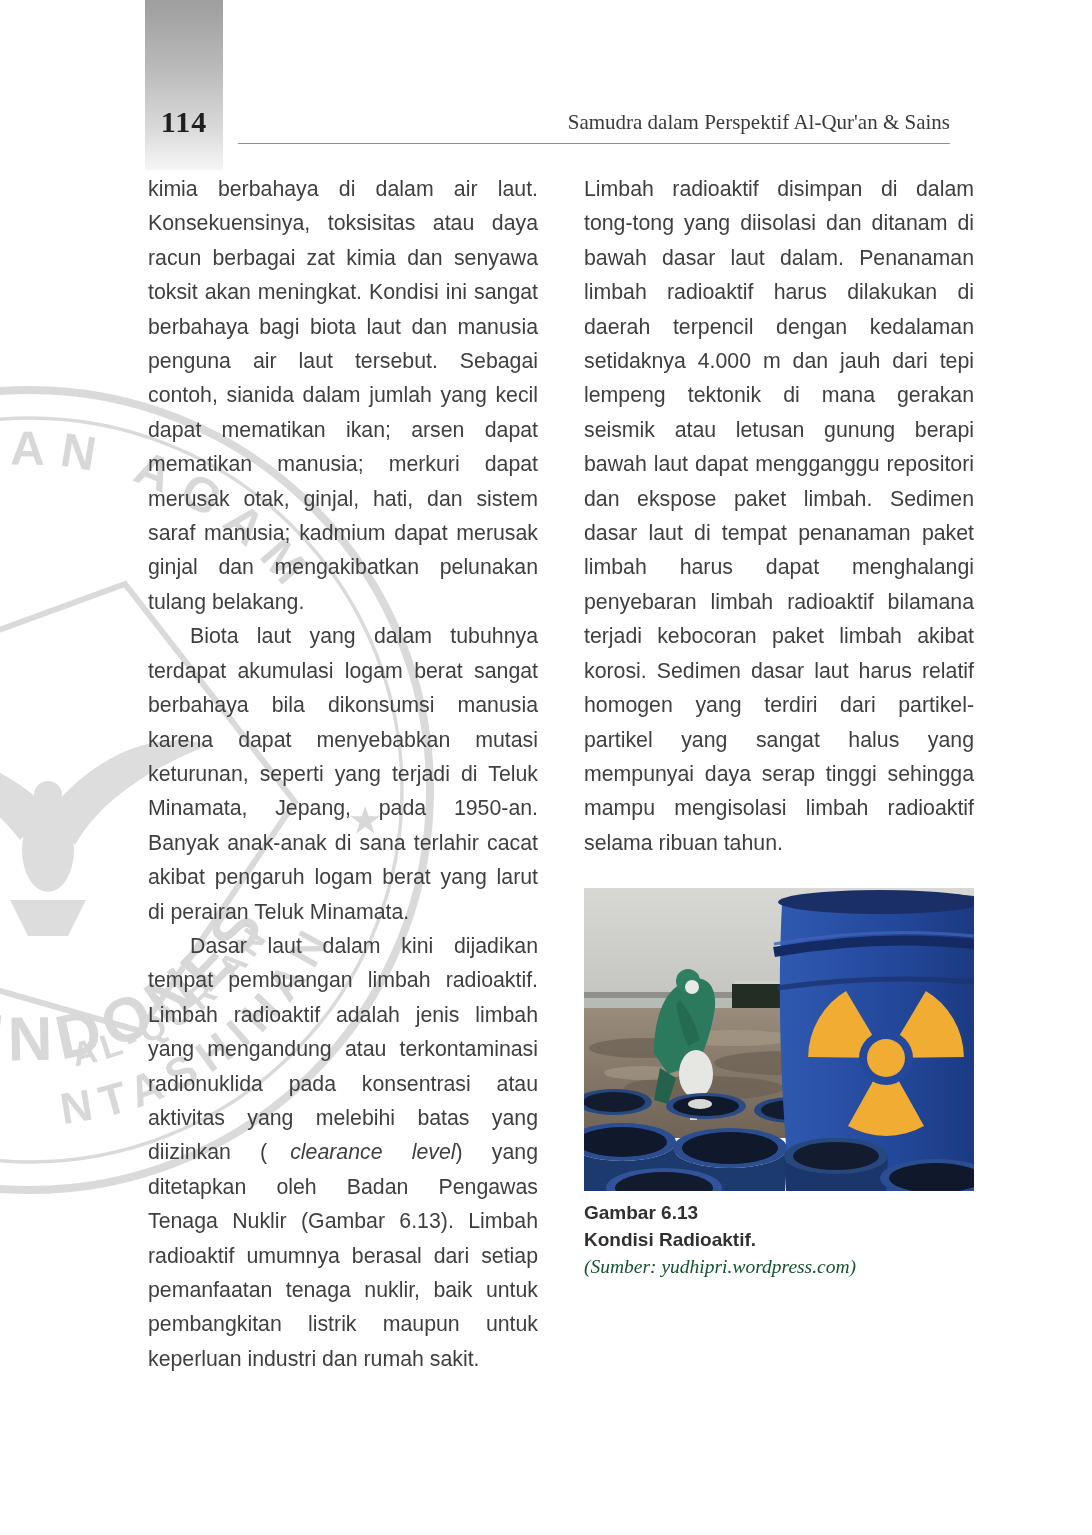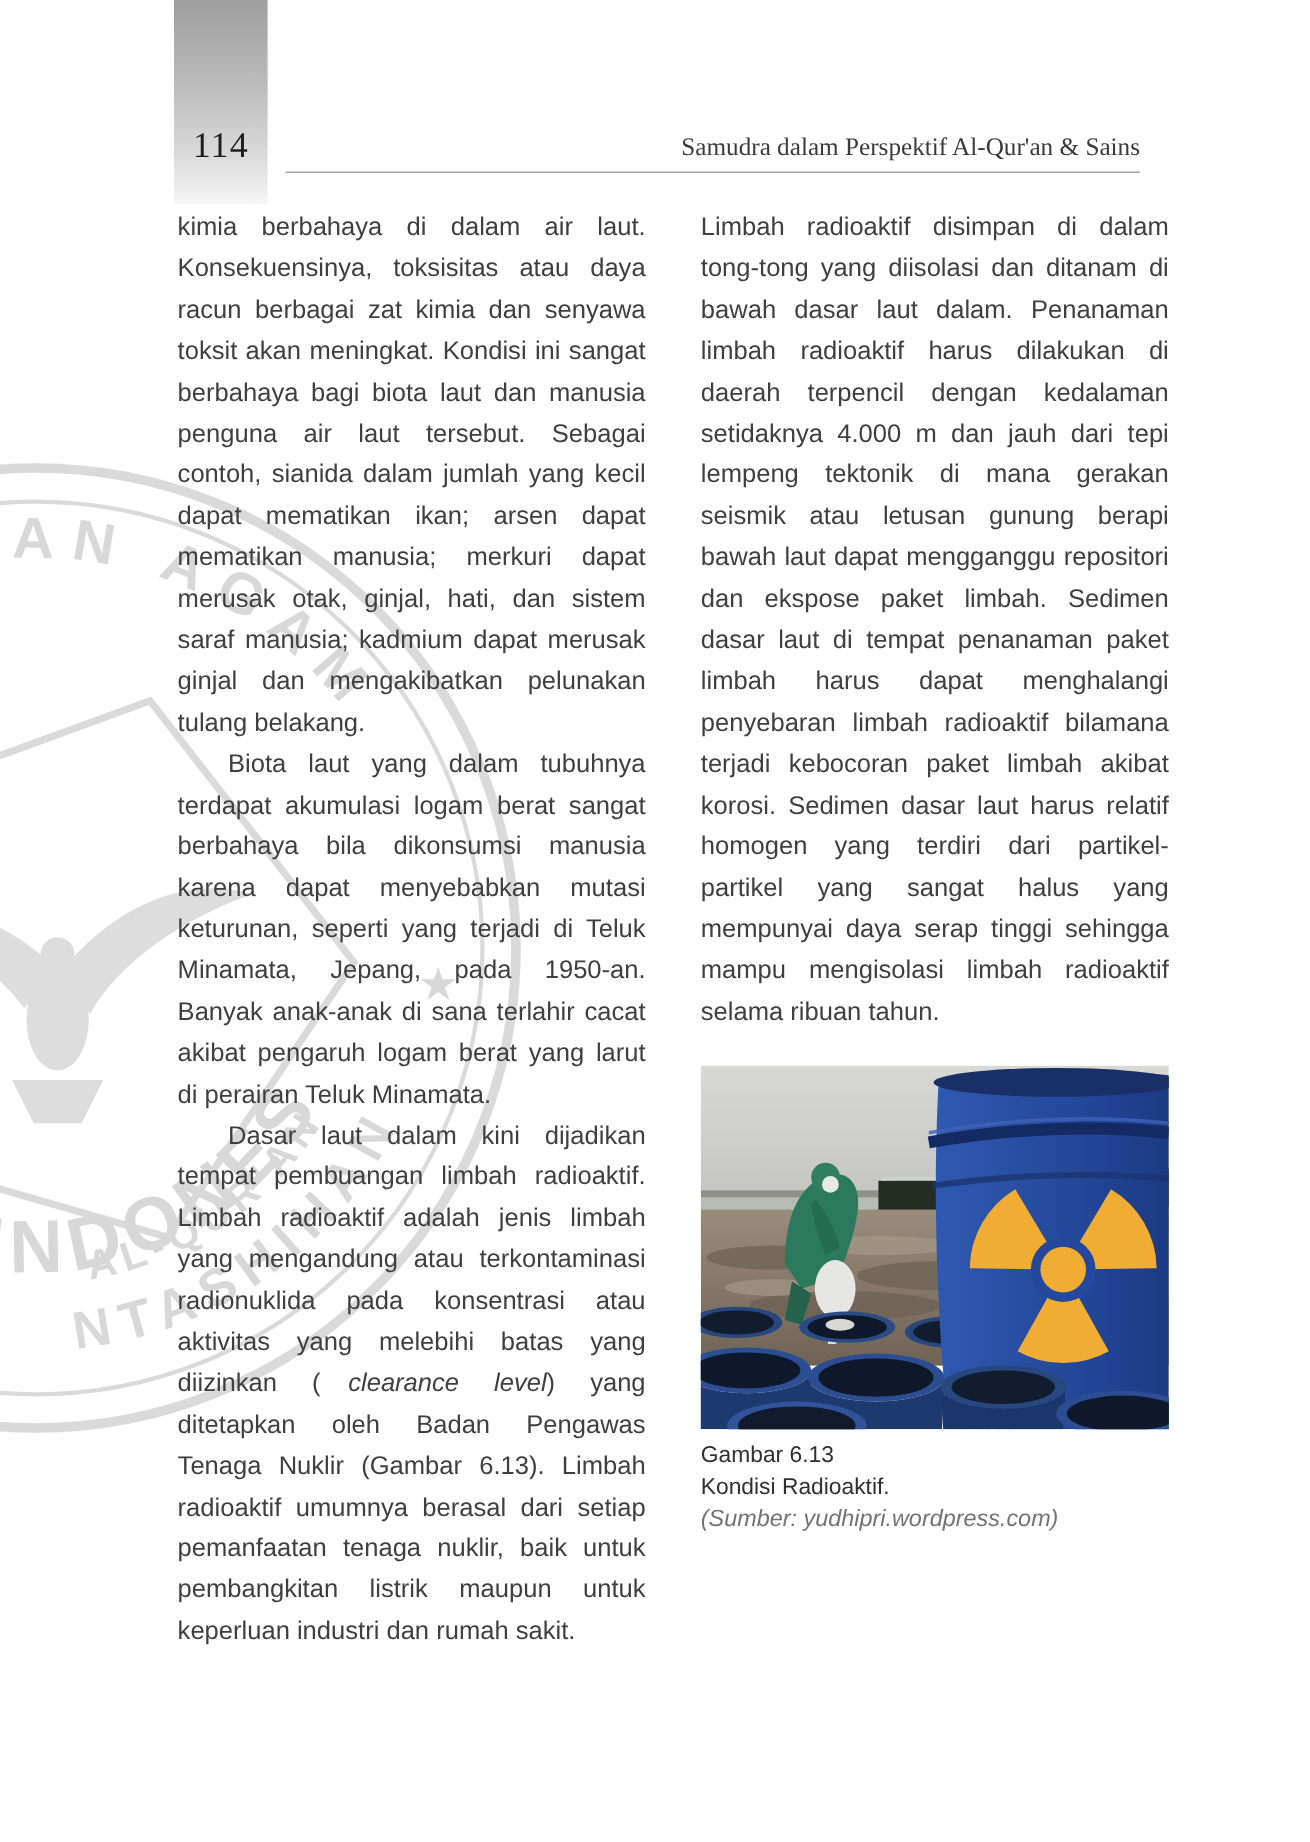--- a/index.html
+++ b/index.html
@@ -13,21 +13,21 @@
   }
   
   .pagenum-bar{
     position:absolute;left:145px;top:0;width:78px;height:170px;
     background:linear-gradient(to bottom,#9e9e9e 0%,#b6b6b6 35%,#d9d9d9 75%,#f6f6f6 100%);
   }
   .pagenum{
     position:absolute;left:145px;top:105px;width:78px;
     text-align:center;
     font-family:"Liberation Serif", serif;
-    font-size:30px;font-weight:400;color:#1f1f1f;letter-spacing:1px;
+    font-size:30px;font-weight:700;color:#1f1f1f;letter-spacing:1px;
   }
   .header-title{
     position:absolute;left:238px;top:110px;width:712px;
     font-family:"Liberation Serif", serif;
     font-size:21px;color:#3a3a3a;text-align:right;
   }
   .header-rule{
     position:absolute;left:238px;top:143px;width:712px;height:1px;
     background:#8f8f8f;
   }
@@ -46,22 +46,22 @@
   }
   .col-left{left:148px;}
   .col-right{left:584px;}
   .para{margin:0;}
   .para.indent{text-indent:42px;}
   .it{font-style:italic;margin-left:23px;}
   
   .figure{margin-top:28px;}
   .photo{display:block;width:390px;height:303px;}
   .caption{margin-top:8px;}
-  .cap-bold{font-weight:normal;font-size:19px;line-height:27px;color:#303030;}
-  .cap-src{font-style:italic;font-size:19.5px;line-height:27px;color:#737373;}
+  .cap-bold{font-weight:bold;font-size:19px;line-height:27px;color:#303030;}
+  .cap-src{font-style:italic;font-size:19.5px;line-height:27px;color:#14532d;font-family:Liberation Serif, serif;}
 </style>
 </head>
 <body>
 
 <div id="page">
 
   <svg class="watermark" viewBox="0 0 900 900" aria-hidden="true">
     <defs>
       <path id="arcTop" d="M 422 126 A 325 325 0 0 1 699 241"></path>
       <path id="arcMid" d="M 479 784 A 335 335 0 0 0 754 592"></path>

